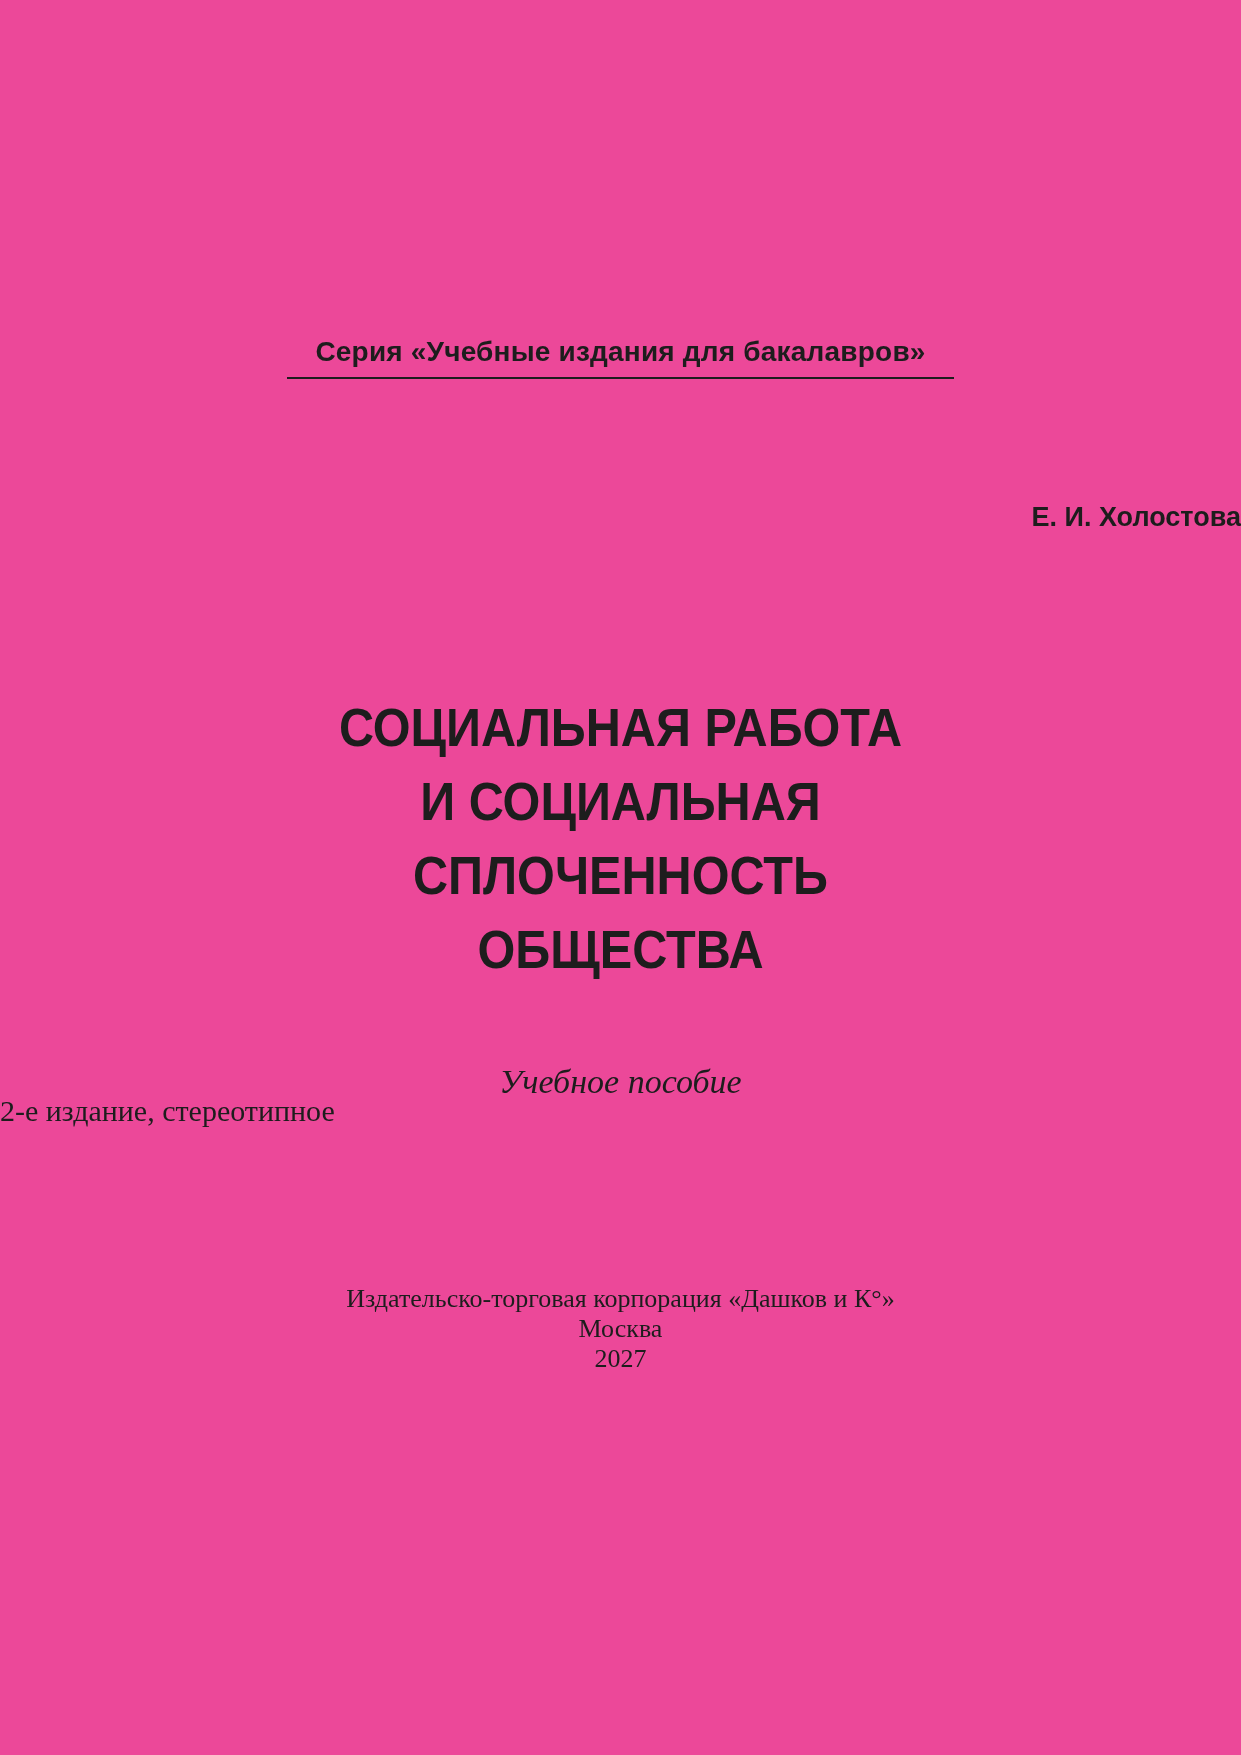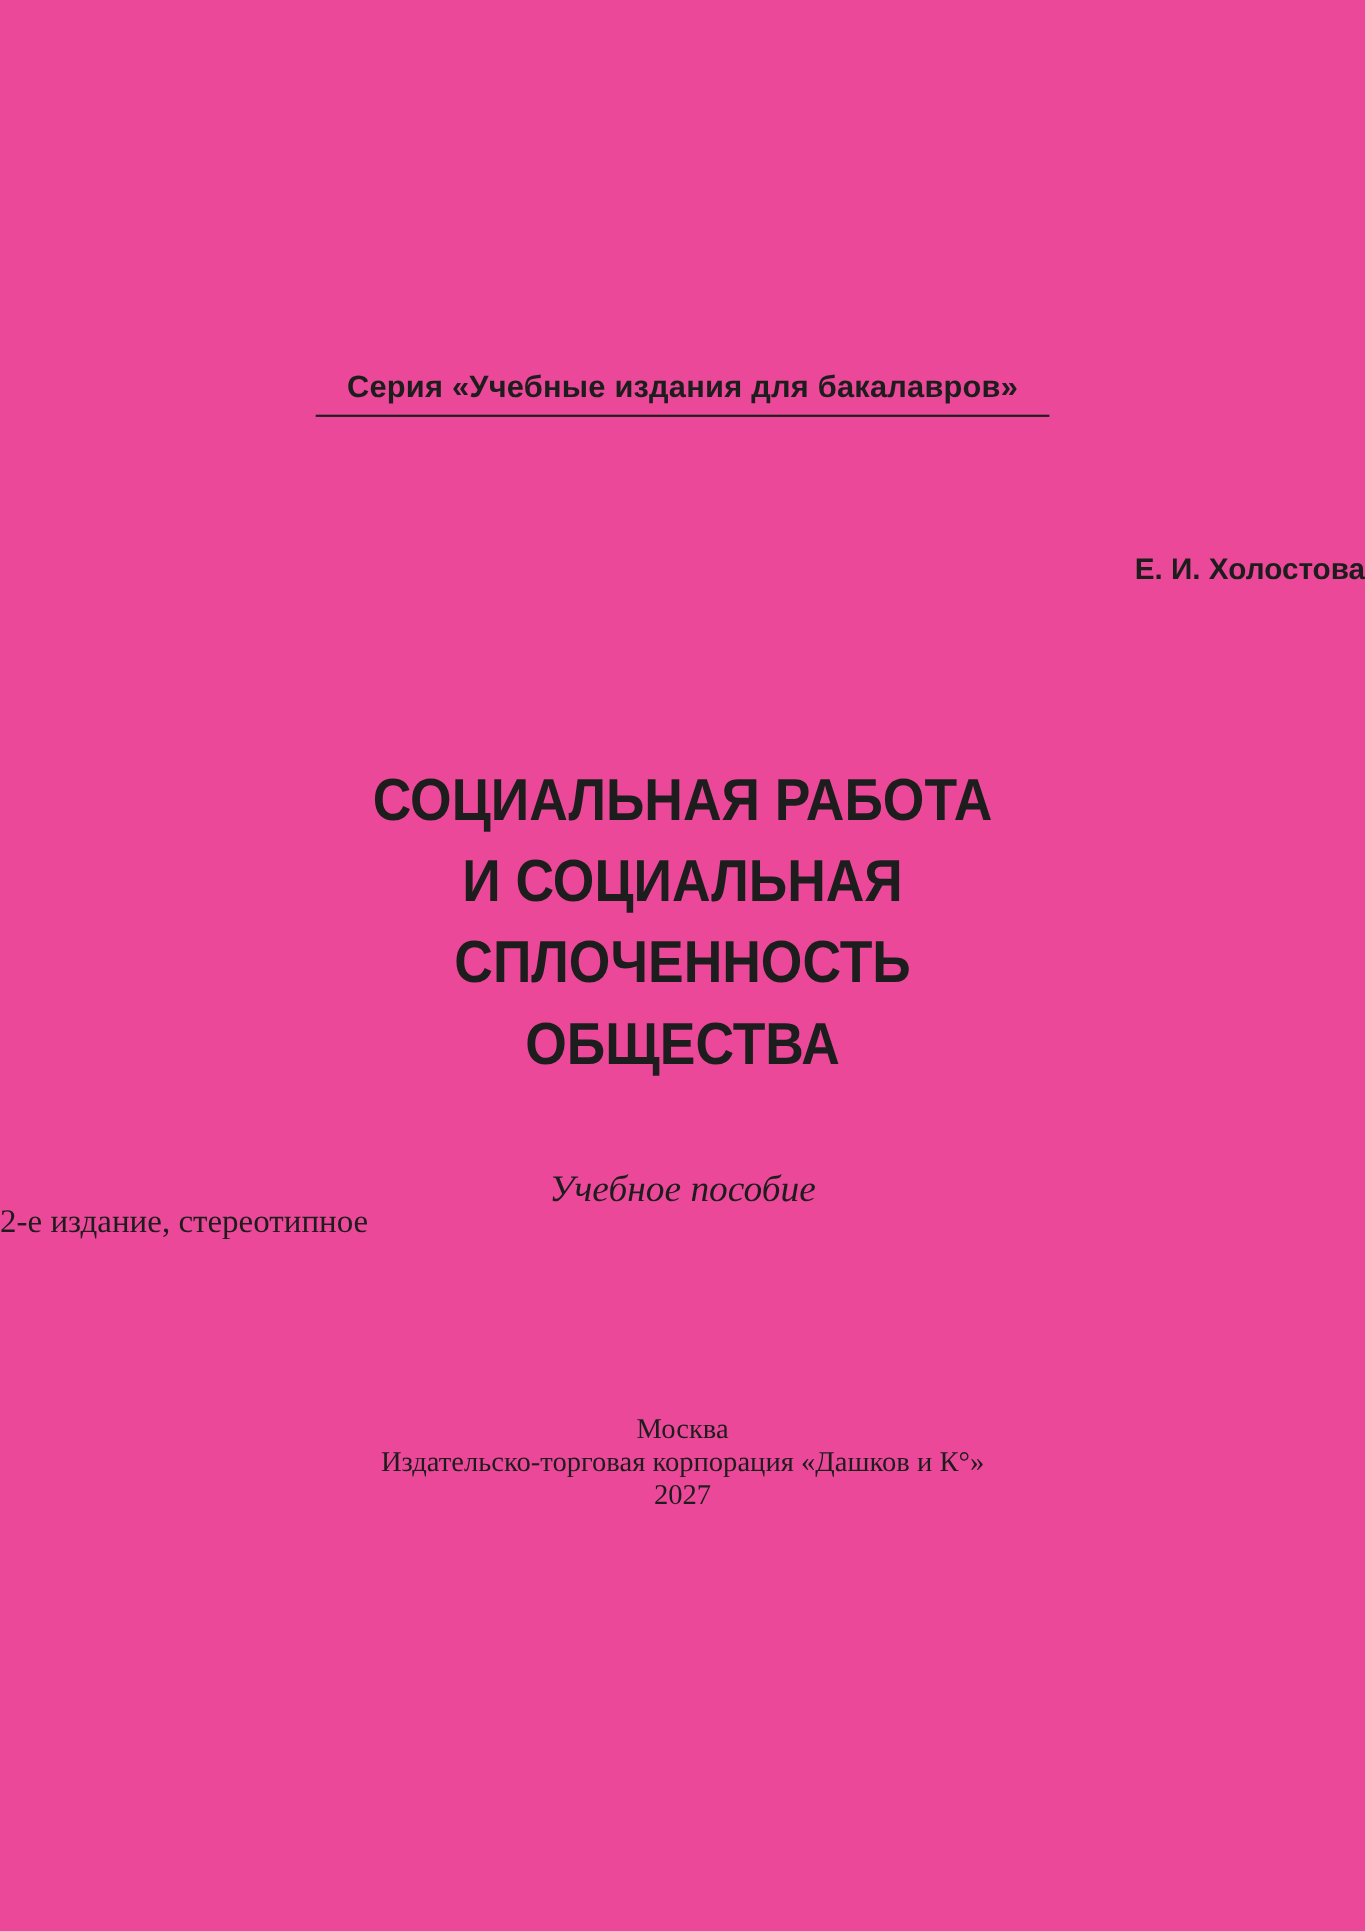--- a/index.html
+++ b/index.html
@@ -115,18 +115,18 @@
     <span class="title-line">И СОЦИАЛЬНАЯ</span>
     <span class="title-line">СПЛОЧЕННОСТЬ</span>
     <span class="title-line">ОБЩЕСТВА</span>
   </h1>
 
   <div class="subtitle">Учебное пособие</div>
 
   <div class="edition">2-е издание, стереотипное</div>
 
   <div class="imprint">
+    <div>Издательско-торговая корпорация «Дашков и К°»</div>
     <div>Москва</div>
-    <div>Издательско-торговая корпорация «Дашков и К°»</div>
     <div>2027</div>
   </div>
 
 </div>
 
 </body></html>

